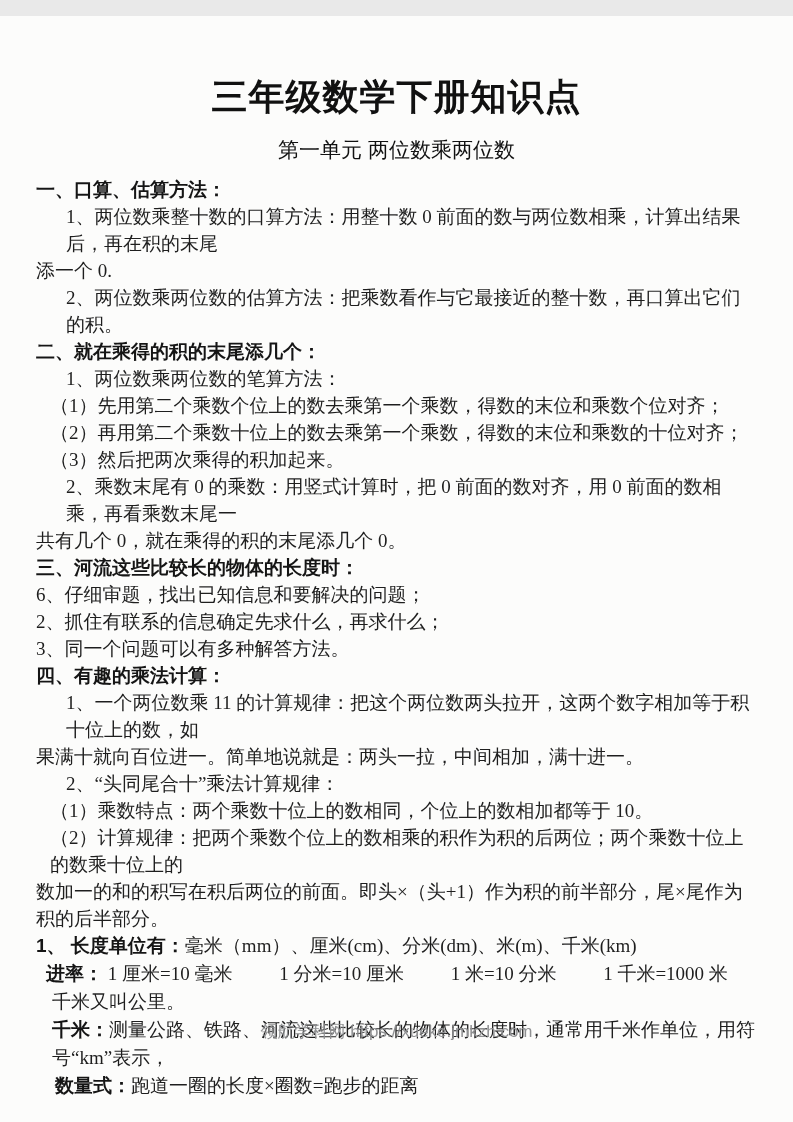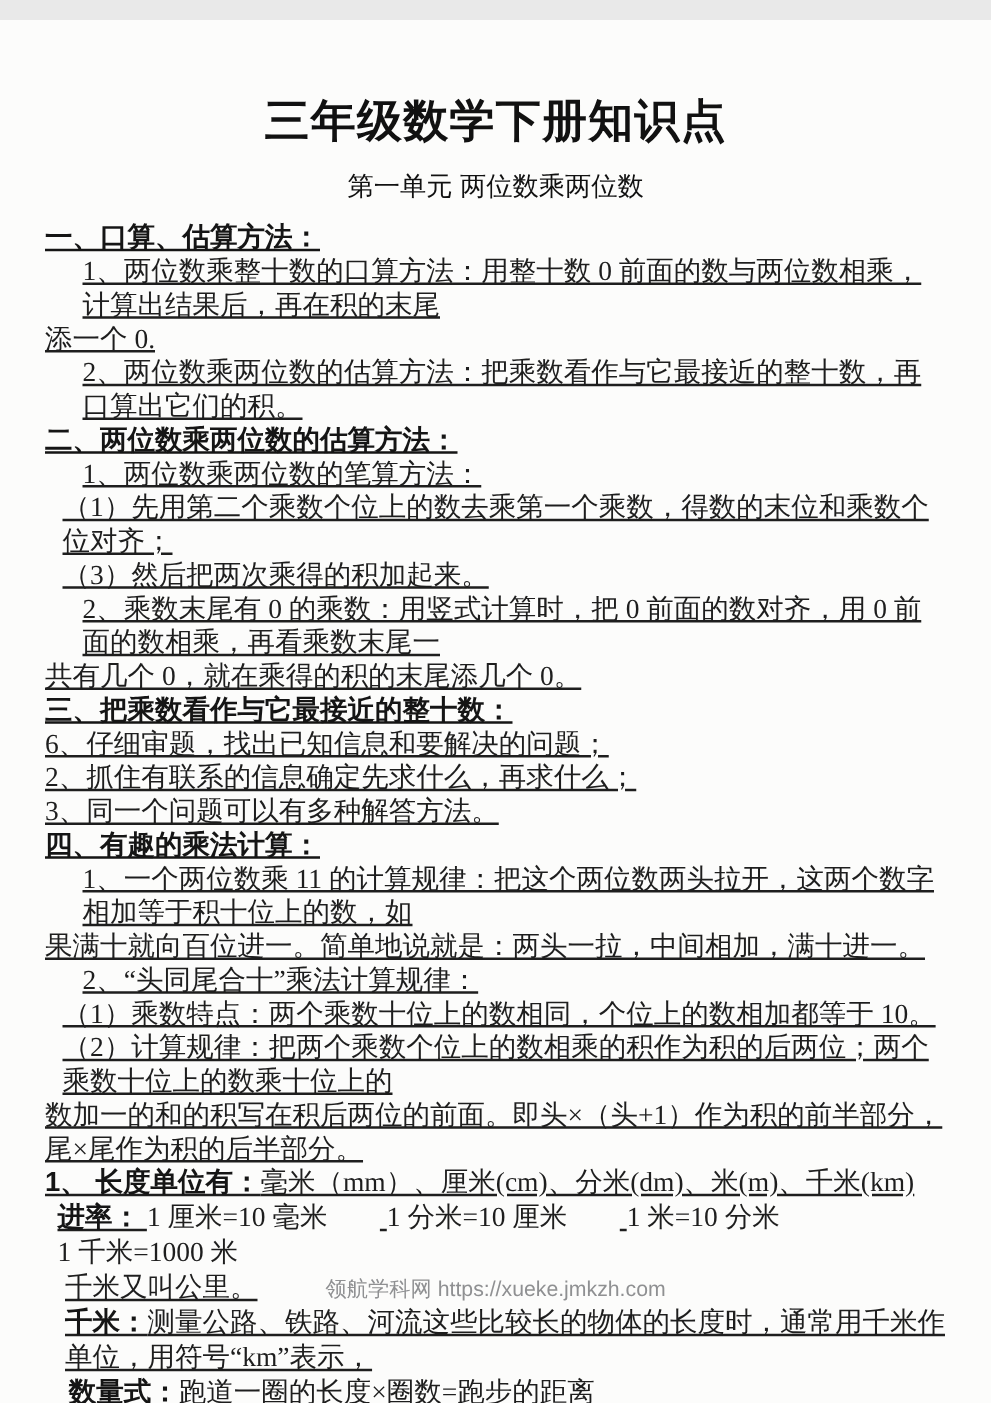--- a/index.html
+++ b/index.html
@@ -28,21 +28,21 @@
     font-size:21px;line-height:24px;
     font-weight:400;color:#111;
   }
   .unit2-heading{
     margin:12px 0 14px 0;
     text-align:center;
     font-family:"Liberation Sans","DejaVu Sans",sans-serif;
     font-size:22px;line-height:30px;
     font-weight:700;color:#111;
   }
-  .ln{font-size:22px;line-height:27px;white-space:normal;text-decoration:underline;}
+  .ln{font-size:19px;line-height:27px;white-space:normal;}
   .u2 .ln{line-height:28px;}
   .sec-head{
     font-family:"Liberation Sans","DejaVu Sans",sans-serif;
     font-weight:700;color:#151515;
   }
   .b{font-family:"Liberation Sans","DejaVu Sans",sans-serif;font-weight:700;color:#151515;}
   .ind-num{padding-left:30px;}   
   .ind-par{padding-left:14px;}   
   .ind-a{padding-left:10px;}
   .ind-b{padding-left:16px;}
@@ -65,28 +65,29 @@
 
     <h1 class="doc-title">三年级数学下册知识点</h1>
 
     <h2 class="unit-heading">第一单元 两位数乘两位数</h2>
 
     <div class="ln sec-head">一、口算、估算方法：</div>
     <div class="ln ind-num">1、两位数乘整十数的口算方法：用整十数 0 前面的数与两位数相乘，计算出结果后，再在积的末尾</div>
     <div class="ln">添一个 0.</div>
     <div class="ln ind-num">2、两位数乘两位数的估算方法：把乘数看作与它最接近的整十数，再口算出它们的积。</div>
 
-    <div class="ln sec-head">二、两位数乘两位数的估算方法：</div>
+    <div class="ln sec-head">二、就在乘得的积的末尾添几个：</div>
     <div class="ln ind-num">1、两位数乘两位数的笔算方法：</div>
     <div class="ln ind-par">（1）先用第二个乘数个位上的数去乘第一个乘数，得数的末位和乘数个位对齐；</div>
+    <div class="ln ind-par">（2）再用第二个乘数十位上的数去乘第一个乘数，得数的末位和乘数的十位对齐；</div>
     <div class="ln ind-par">（3）然后把两次乘得的积加起来。</div>
     <div class="ln ind-num">2、乘数末尾有 0 的乘数：用竖式计算时，把 0 前面的数对齐，用 0 前面的数相乘，再看乘数末尾一</div>
     <div class="ln">共有几个 0，就在乘得的积的末尾添几个 0。</div>
 
-    <div class="ln sec-head">三、把乘数看作与它最接近的整十数：</div>
+    <div class="ln sec-head">三、河流这些比较长的物体的长度时：</div>
     <div class="ln">6、仔细审题，找出已知信息和要解决的问题；</div>
     <div class="ln">2、抓住有联系的信息确定先求什么，再求什么；</div>
     <div class="ln">3、同一个问题可以有多种解答方法。</div>
 
     <div class="ln sec-head">四、有趣的乘法计算：</div>
     <div class="ln ind-num">1、一个两位数乘 11 的计算规律：把这个两位数两头拉开，这两个数字相加等于积十位上的数，如</div>
     <div class="ln">果满十就向百位进一。简单地说就是：两头一拉，中间相加，满十进一。</div>
     <div class="ln ind-num">2、“头同尾合十”乘法计算规律：</div>
     <div class="ln ind-par">（1）乘数特点：两个乘数十位上的数相同，个位上的数相加都等于 10。</div>
     <div class="ln ind-par">（2）计算规律：把两个乘数个位上的数相乘的积作为积的后两位；两个乘数十位上的数乘十位上的</div>

